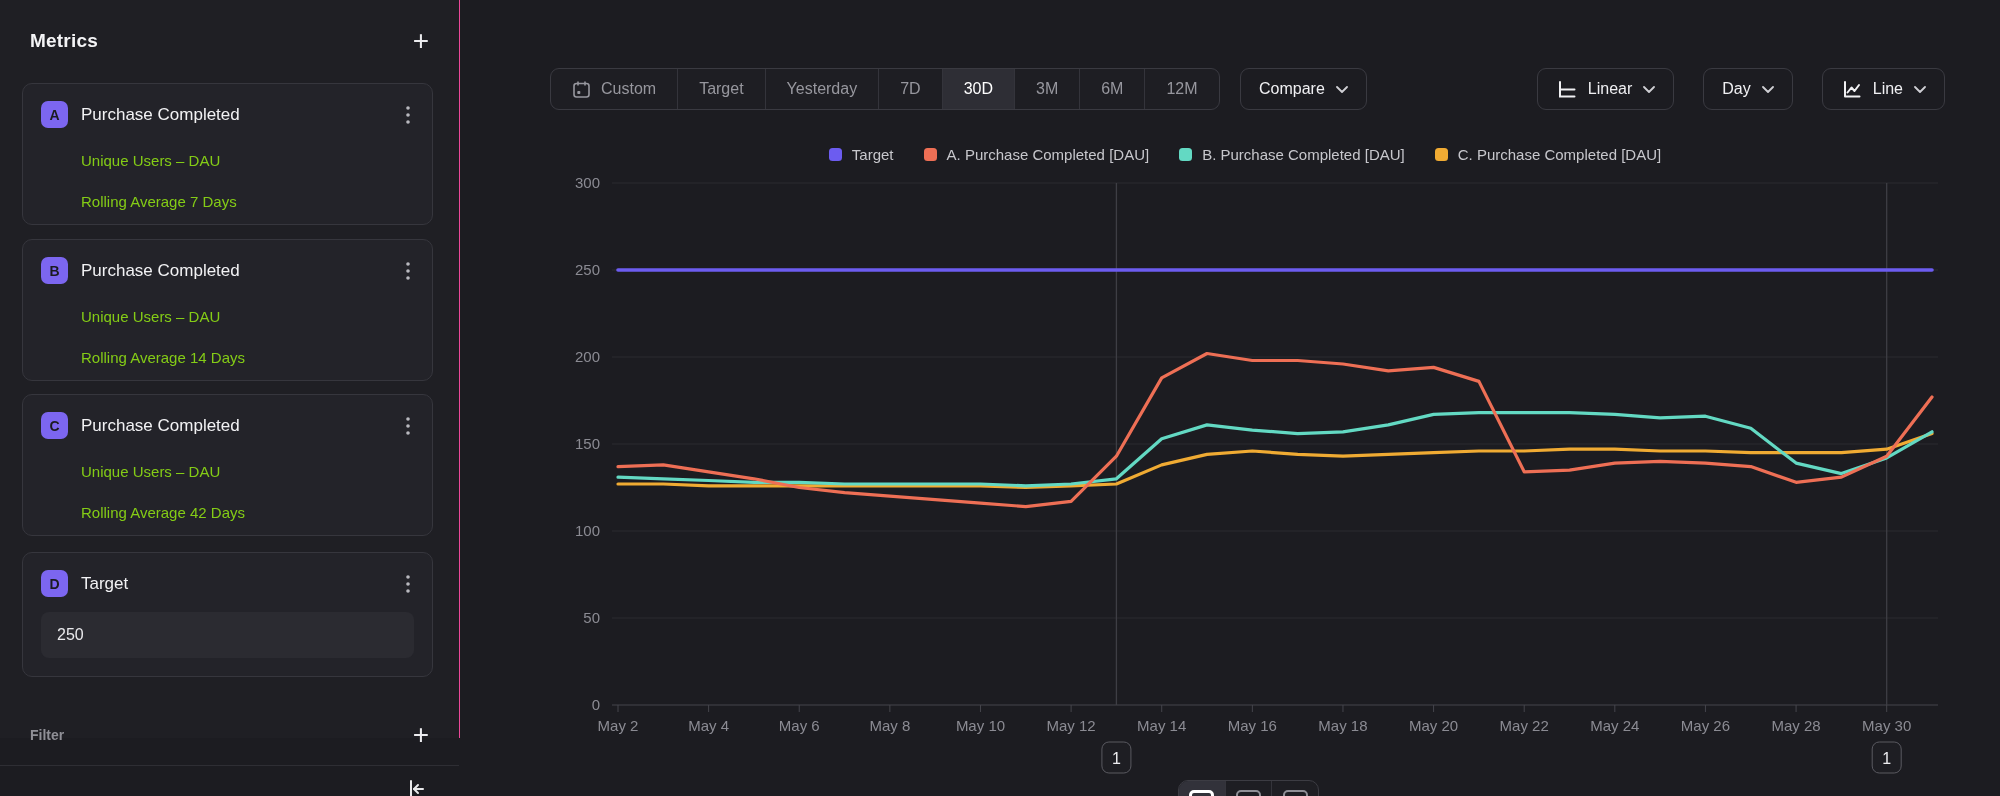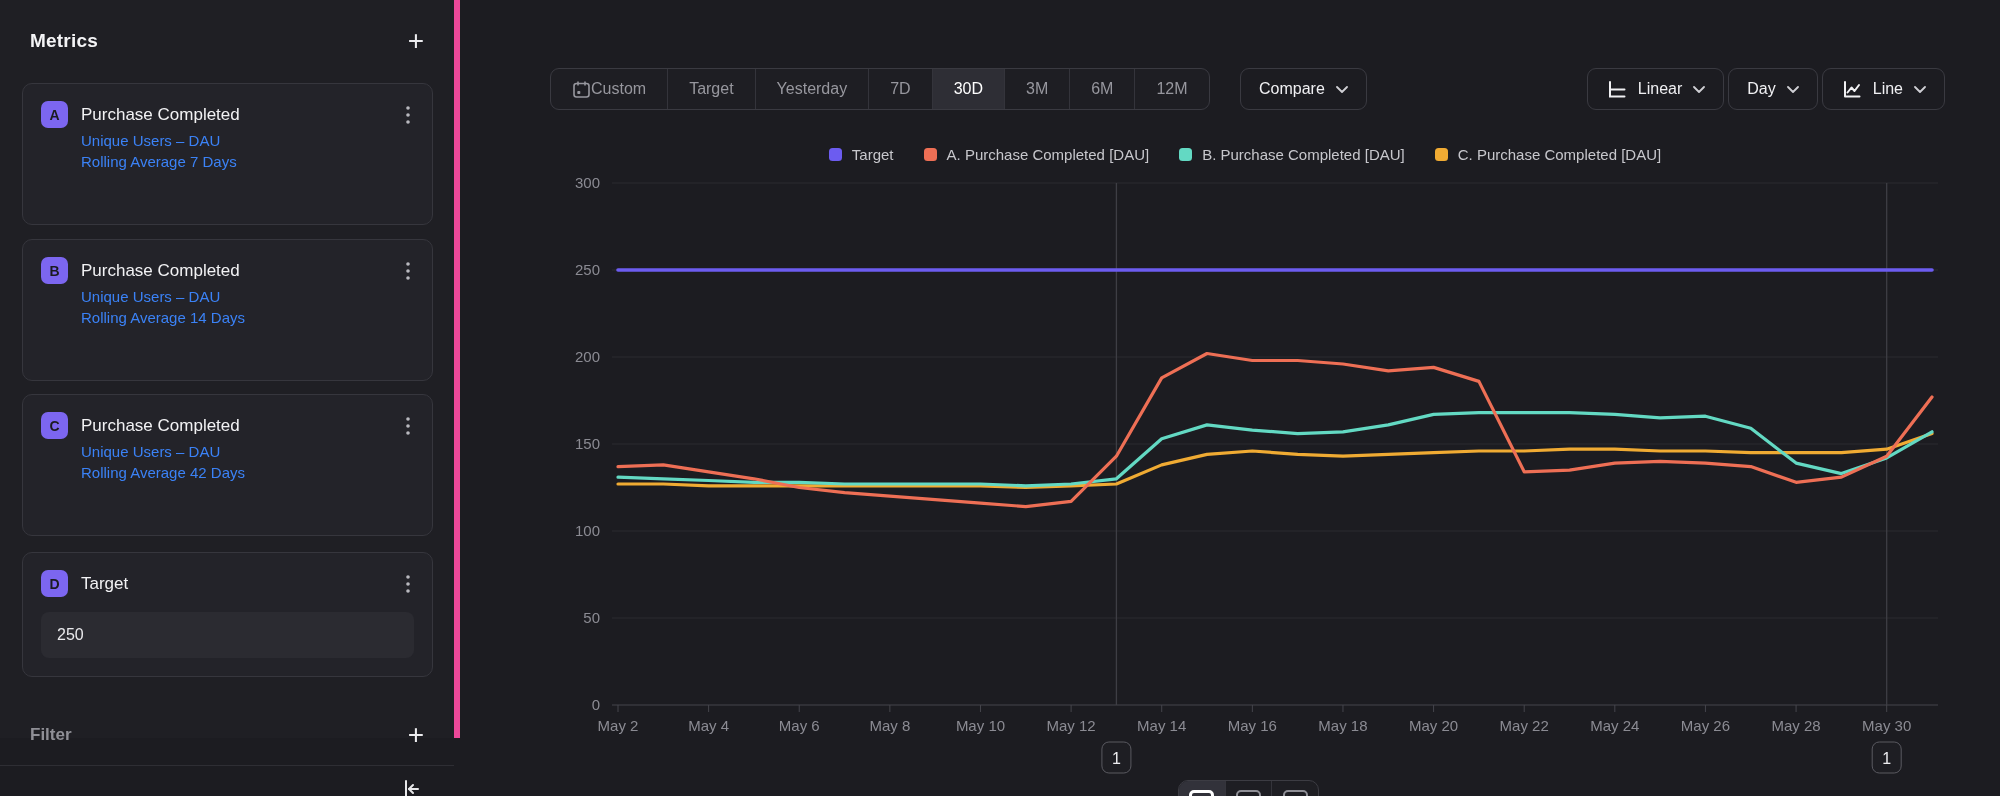--- a/index.html
+++ b/index.html
@@ -1,49 +1,49 @@
 <!DOCTYPE html>
 <html><head>
 <meta charset="utf-8">
 <style>
   *{margin:0;padding:0;box-sizing:border-box}
   html,body{background:#141417}
   .frame{position:relative;width:2000px;height:796px;background:#1c1c21;overflow:hidden;
          font-family:"Liberation Sans",sans-serif;color:#f0f0f3}
 
   
-  .sidebar{position:absolute;left:0;top:0;width:460px;height:738px;background:#1f1f24;border-right:6px solid #ec4899}
+  .sidebar{position:absolute;left:0;top:0;width:460px;height:738px;background:#1f1f24;border-right:1px solid #ec4899}
   .side-head{position:absolute;left:30px;right:30px;top:30px;display:flex;justify-content:space-between;align-items:center}
   .side-title{font-size:19px;font-weight:700;color:#f4f4f6;letter-spacing:.2px}
   .plus{background:none;border:none;color:#ececef;font-size:28px;font-weight:400;line-height:22px;cursor:pointer;padding:0}
   .card{position:absolute;left:22px;width:411px;background:#232329;border:1px solid #36363d;border-radius:10px;padding:17px 18px}
   .card-top{display:flex;align-items:center;gap:13px}
   .badge{width:27px;height:27px;border-radius:7px;display:flex;align-items:center;justify-content:center;
          font-size:14px;font-weight:700;color:#1b1b20;flex:0 0 auto}
   .card-title{font-size:17px;font-weight:400;flex:1;color:#f2f2f4}
   .kebab{background:none;border:none;cursor:pointer;padding:2px 4px;display:flex}
-  .card-line{margin-left:40px;margin-top:4px;font-size:15px;color:#3b82f6}
+  .card-line{margin-left:40px;margin-top:24px;font-size:15px;color:#84cc16}
   .target-input{margin-top:15px;height:46px;background:#2b2b31;border-radius:8px;display:flex;align-items:center;
                 padding:0 16px;font-size:16px;color:#e9e9ec}
   .side-filter{position:absolute;left:30px;right:30px;top:724px;display:flex;justify-content:space-between;align-items:center}
-  .filter-title{font-size:17px;font-weight:700;color:#8f8f96}
+  .filter-title{font-size:14px;font-weight:700;color:#8f8f96}
   .side-divider{position:absolute;left:0;right:0;top:765px;border-top:1px solid #2e2e34}
   .collapse{position:absolute;right:30px;top:777px;background:none;border:none;cursor:pointer;padding:0}
 
   
   .range{position:absolute;left:550px;top:68px;height:42px;display:flex;align-items:stretch;background:#1e1e23;
          border:1px solid #3a3a41;border-radius:9px;overflow:hidden}
-  .seg{display:flex;align-items:center;padding:0 21px;font-size:16px;color:#97979e;background:transparent;
+  .seg{display:flex;align-items:center;gap:10px;padding:0 21px;font-size:16px;color:#97979e;background:transparent;
        border:none;border-right:1px solid #34343b;cursor:pointer;font-family:inherit;white-space:nowrap}
   .seg:last-child{border-right:none}
   .seg.sel{background:#2e2e35;color:#ffffff;font-weight:400}
   .btn{height:42px;border:1px solid #3a3a41;border-radius:9px;background:transparent;display:flex;align-items:center;
        gap:11px;padding:0 18px;font-size:16px;font-weight:400;color:#f0f0f3;cursor:pointer;font-family:inherit}
   .compare{position:absolute;left:1240px;top:68px}
-  .right-group{position:absolute;top:68px;right:55px;display:flex;gap:4px}
+  .right-group{position:absolute;top:68px;right:55px;display:flex;gap:29px}
 
   
   .legend{position:absolute;top:146px;left:560px;width:1370px;display:flex;justify-content:center;gap:30px}
   .lg-item{display:flex;align-items:center;gap:10px;font-size:15px;color:#c7c7cc;cursor:pointer;white-space:nowrap}
   .sw{width:13px;height:13px;border-radius:3.5px;flex:0 0 auto}
 
   
   .chart-svg{position:absolute;left:0;top:0}
   svg text{font-family:"Liberation Sans",sans-serif}
 

